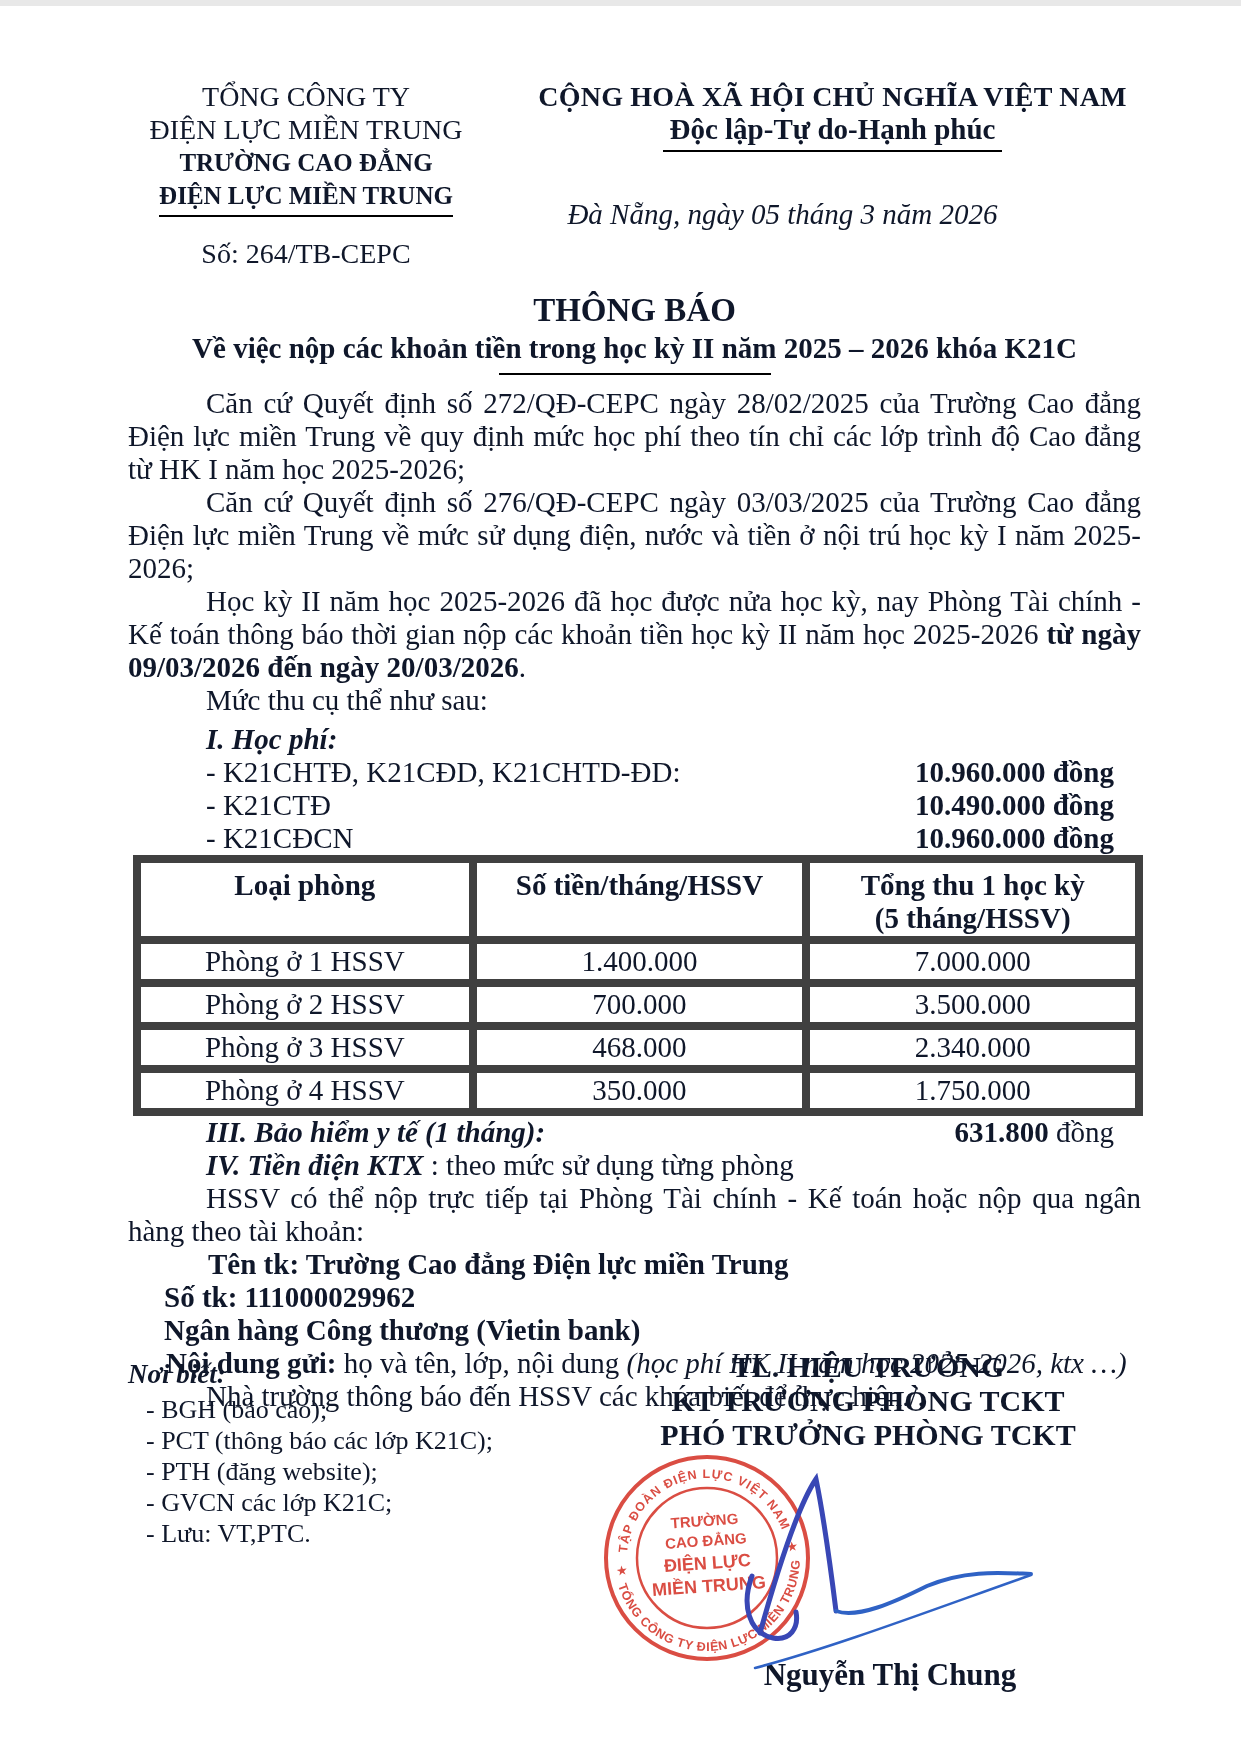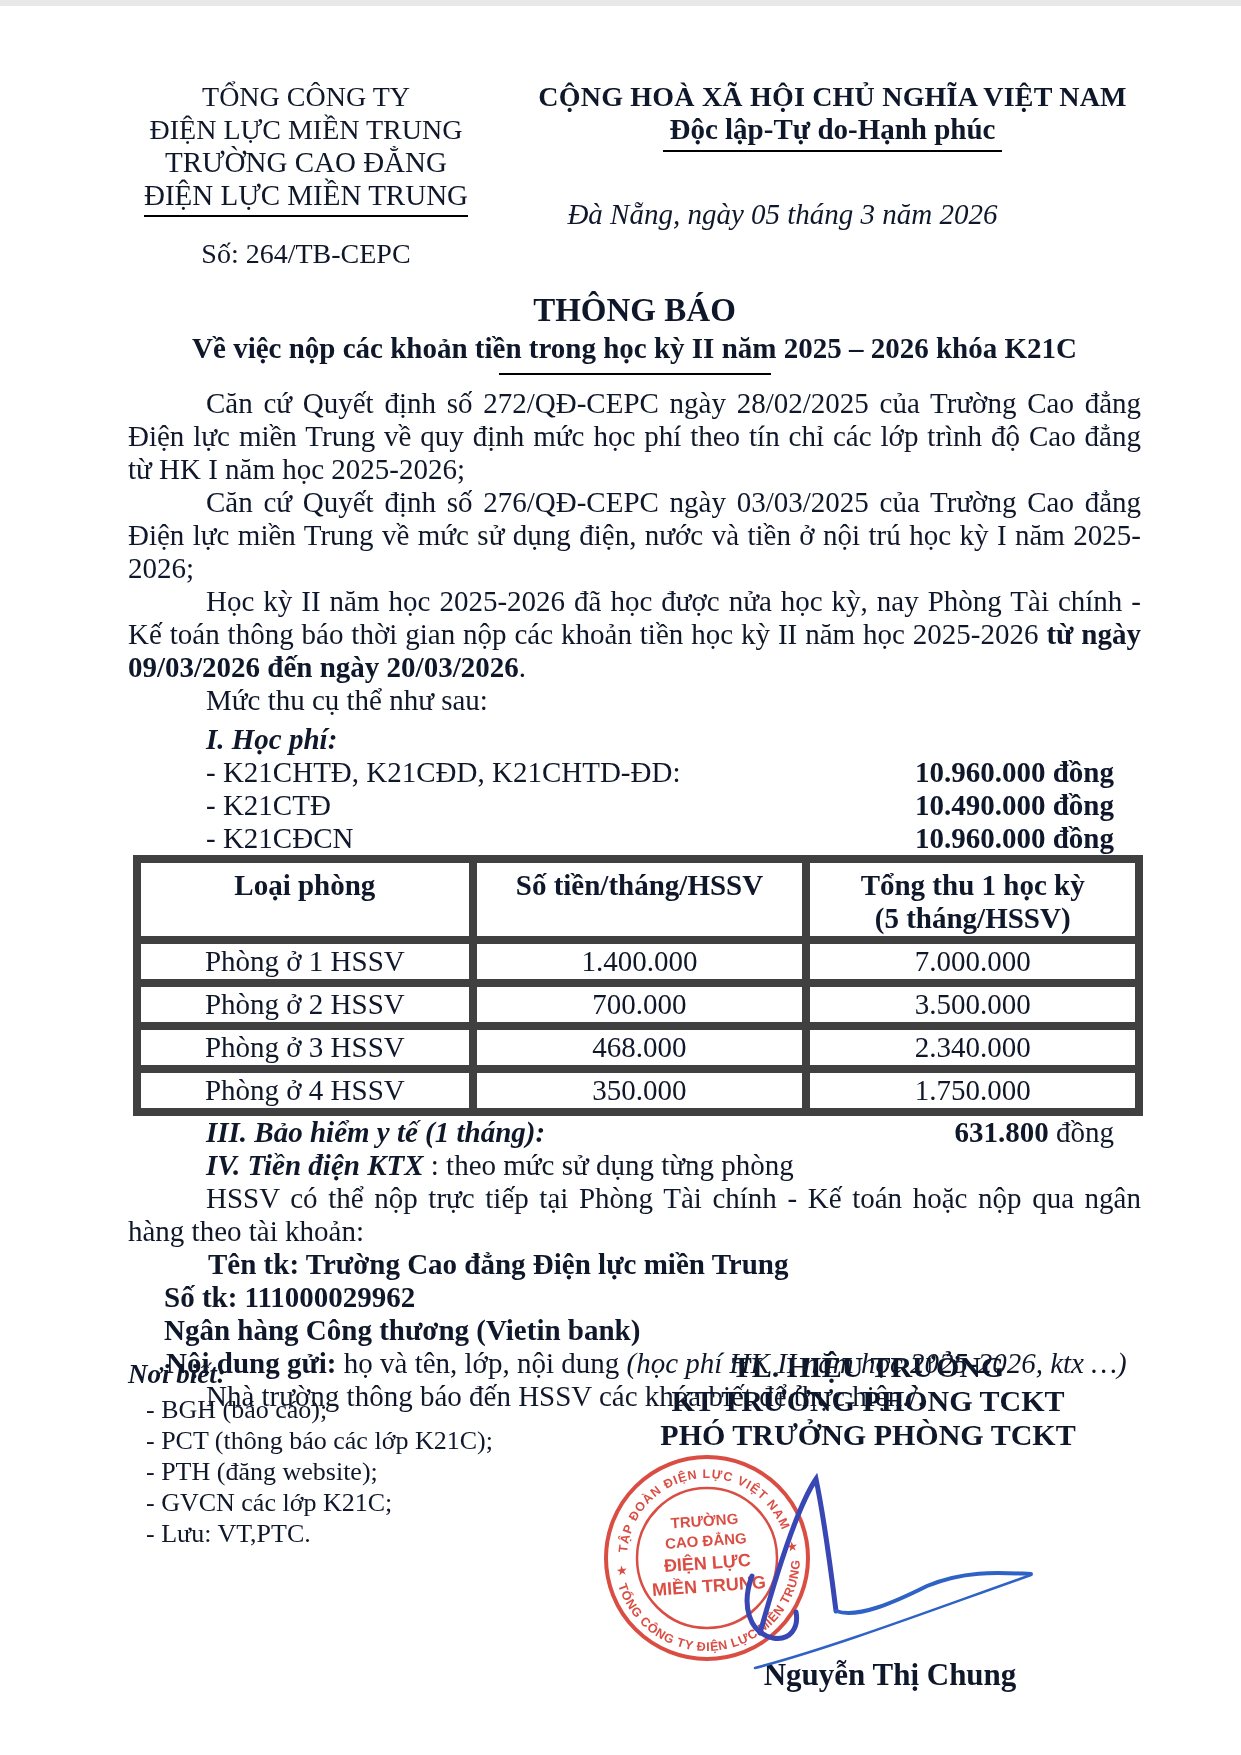--- a/index.html
+++ b/index.html
@@ -8,21 +8,21 @@
     background:#ffffff; overflow:hidden; color:#0f172a;
     font-family:"Liberation Serif","DejaVu Serif",serif;
     font-size:29px; line-height:33px;
   }
   .content{ padding:74px 100px 0 128px; }
   
   .hdr{ display:flex; }
   .hdr-left{ width:356px; text-align:center; flex:none; }
   .hdr-left .l1{ font-size:28px; }
   .hdr-left .l2{ font-size:28px; }
-  .hdr-left .b{ font-weight:normal; font-size:29px; }
+  .hdr-left .b{ font-weight:bold; font-size:25px; }
   .org-underline{ display:inline-block; border-bottom:2px solid #000; padding-bottom:3px; }
   .doc-number{ margin-top:20px; font-size:28px; }
   .hdr-right{ flex:1; text-align:center; padding-left:40px; }
   .hdr-right .n1{ font-weight:bold; font-size:28px; letter-spacing:.2px; }
   .motto{ font-weight:bold; font-size:29px; display:inline-block; border-bottom:2px solid #000; padding-bottom:4px; padding-left:6px; padding-right:6px; }
   .date-line{ font-style:italic; margin-top:46px; padding-right:100px; font-size:29px; }
   
   .title-block{ text-align:center; margin-top:20px; }
   .doc-title{ font-weight:bold; font-size:33px; line-height:40px; }
   .doc-subtitle{ font-weight:bold; font-size:29px; line-height:36px; }

